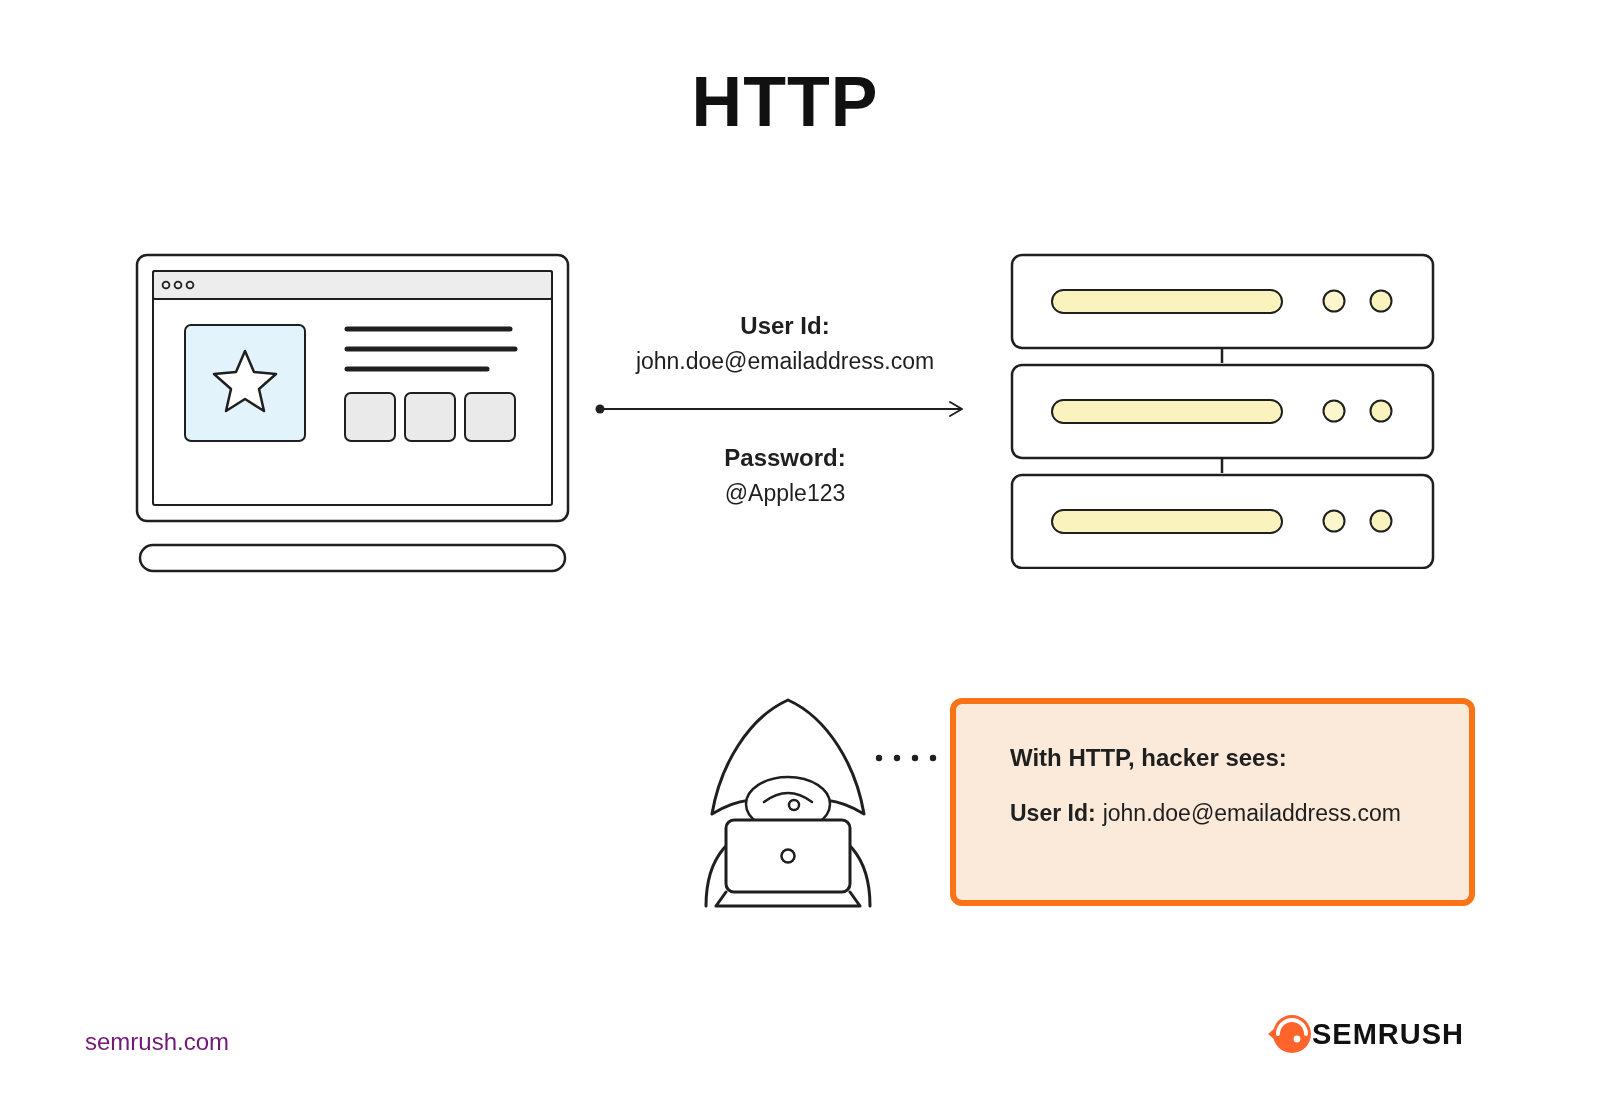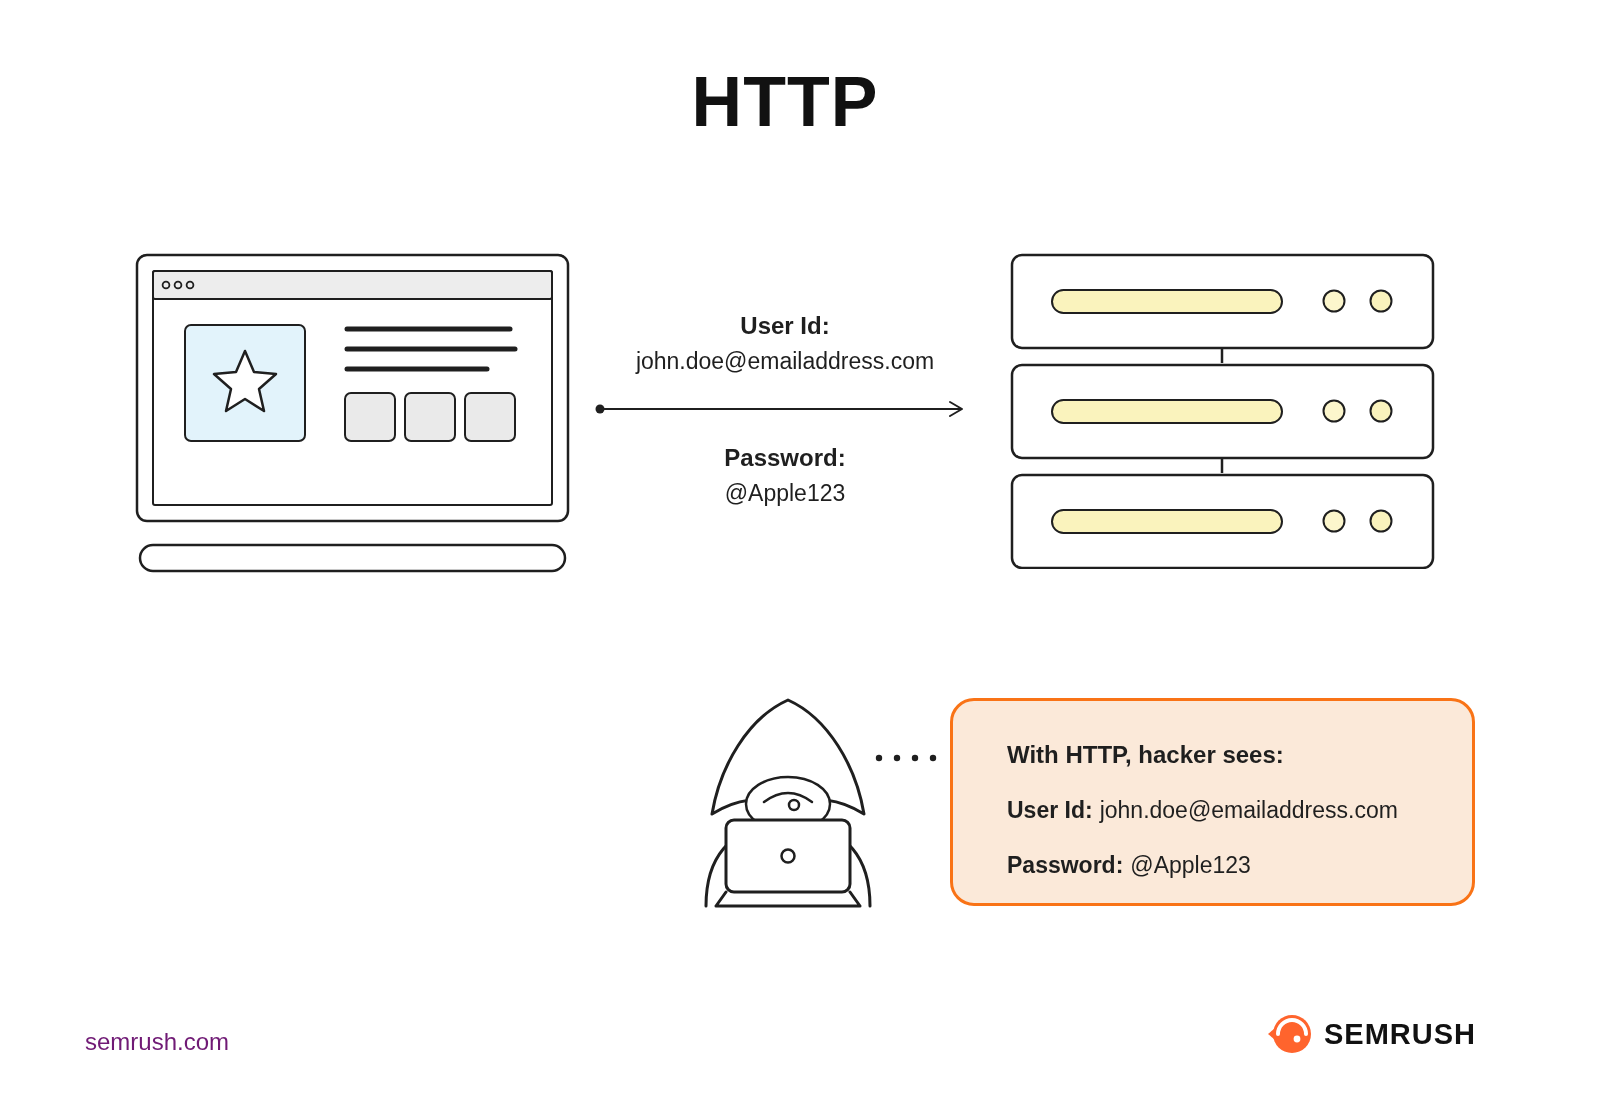--- a/index.html
+++ b/index.html
@@ -22,29 +22,29 @@
   }
   .browser-caption{left:135px;top:610px;width:435px;}
   .server-caption{left:1010px;top:610px;width:425px;}
   .arrow-text{position:absolute;left:585px;width:400px;text-align:center;}
   .arrow-text .lbl{font-weight:bold;font-size:24px;margin-bottom:8px;}
   .arrow-text .val{font-size:23px;}
   .userid-text{top:312px;}
   .password-text{top:444px;}
   .panel{
     position:absolute;left:950px;top:698px;width:525px;height:208px;
-    background:#FBE9D9;border:3px solid #f97316;border-radius:24px;
+    background:#FBE9D9;border:6px solid #f97316;border-radius:12px;
     box-sizing:border-box;padding:40px 40px 0 54px;
   }
   .panel-heading{font-size:24px;font-weight:bold;margin-bottom:26px;}
   .panel-row{font-size:23px;margin-bottom:12px;margin-top:28px;}
   .panel-row .lbl{font-weight:bold;margin-right:7px;}
   .site-link{position:absolute;left:85px;top:1028px;font-size:24px;color:#701a75;}
   .brand{
-    position:absolute;left:1266px;top:1012px;display:flex;align-items:center;gap:12px;
+    position:absolute;left:1266px;top:1012px;display:flex;align-items:center;
   }
   .brand-text{font-size:29px;font-weight:800;letter-spacing:1px;color:#111;}
 </style>
 </head>
 <body>
 
 <div class="canvas">
 
   <h1 class="title">HTTP</h1>
 
@@ -127,23 +127,20 @@
     <circle cx="25" cy="7" r="3.2" fill="#1f1f1f"></circle>
     <circle cx="43" cy="7" r="3.2" fill="#1f1f1f"></circle>
     <circle cx="61" cy="7" r="3.2" fill="#1f1f1f"></circle>
   </svg>
 
   <div class="panel">
     <div class="panel-heading">With HTTP, hacker sees:</div>
     <div class="panel-row">
       <span class="lbl">User Id:</span><span>john.doe@emailaddress.com</span>
     </div>
-    <div class="panel-row">
-      <span class="lbl">Password:</span><span>@Apple123</span>
-    </div>
   </div>
 
   <div class="site-link">semrush.com</div>
 
   <div class="brand">
     <svg width="46" height="44" viewBox="0 0 46 44">
       <path d="M2 22 L14 12 L14 32 Z" fill="#FF642D"></path>
       <circle cx="26" cy="22" r="19" fill="#FF642D"></circle>
       <path d="M12 22 A14 14 0 0 1 40 22" fill="none" stroke="#fff" stroke-width="4" stroke-linecap="round"></path>
       <circle cx="31" cy="27" r="3.4" fill="#fff"></circle>

